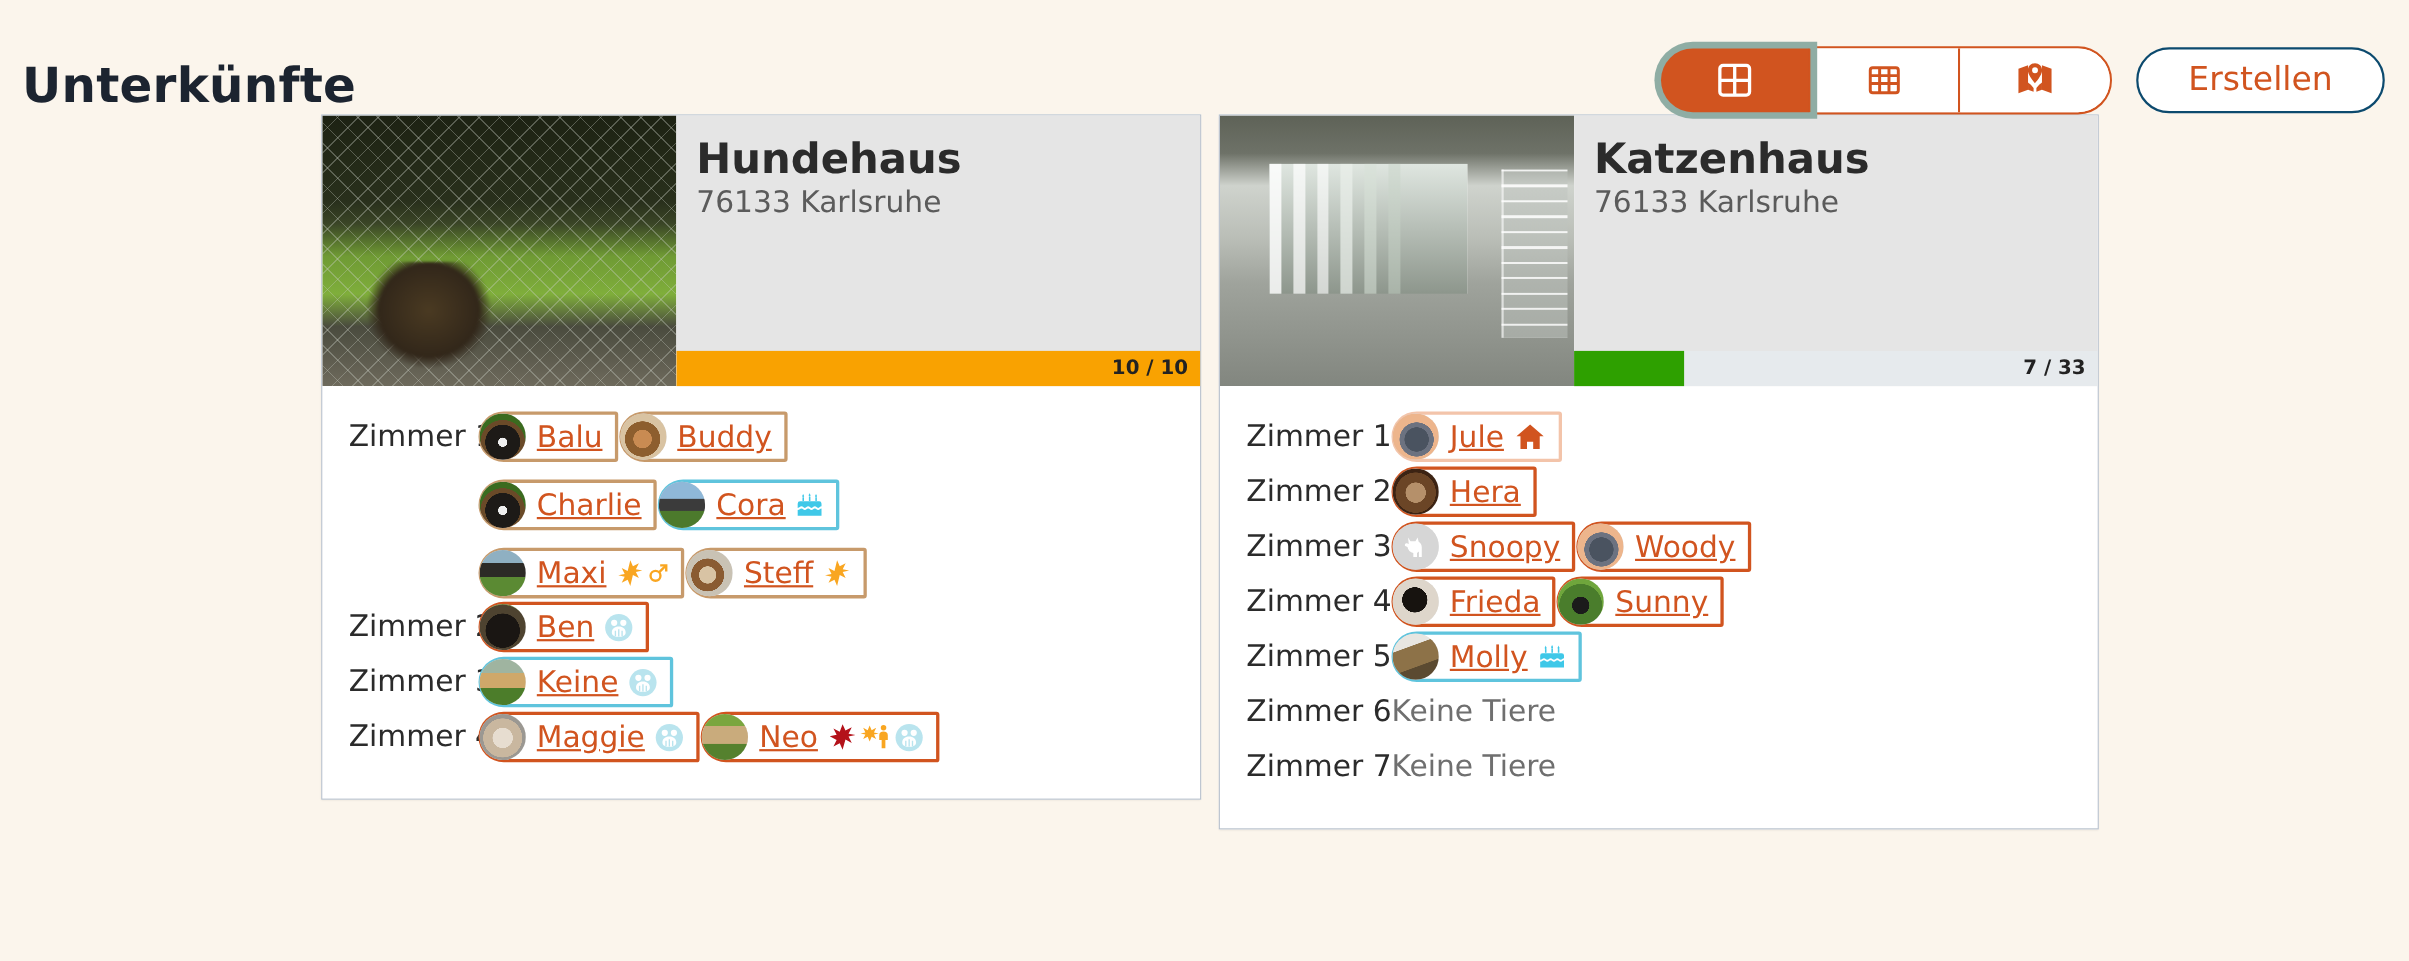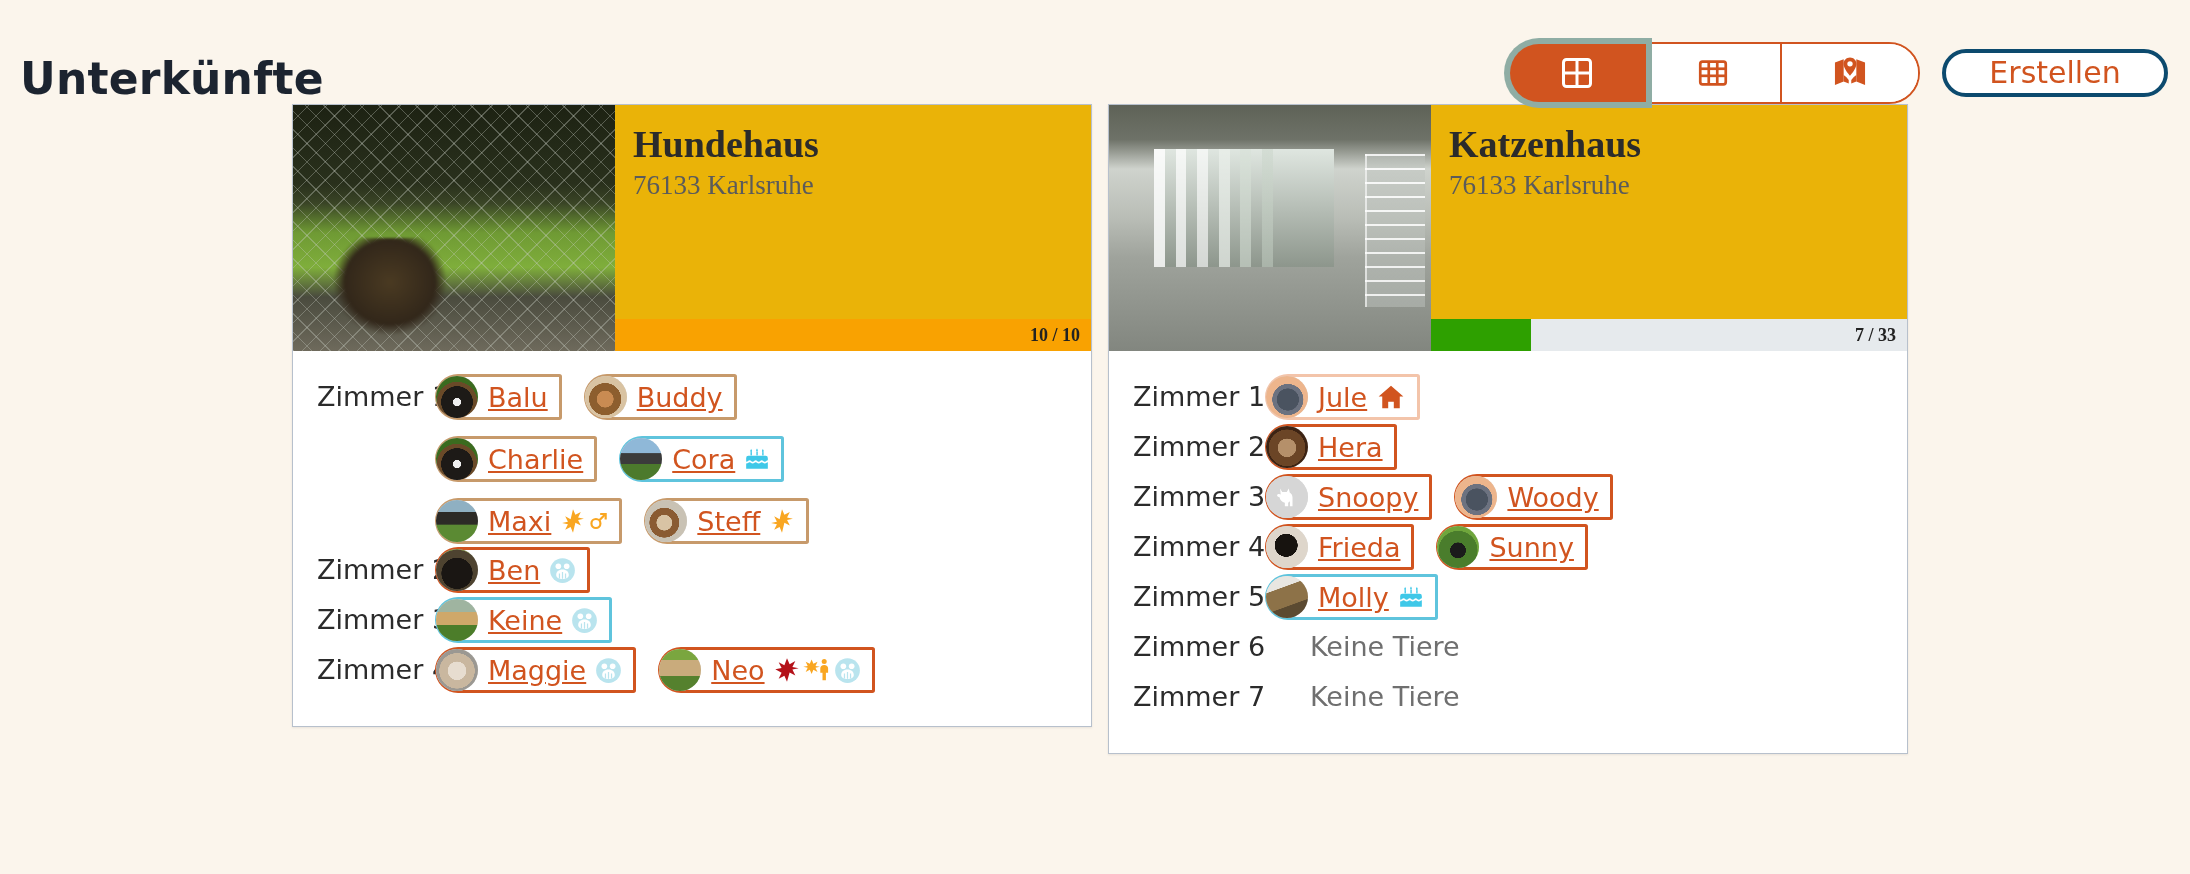--- a/index.html
+++ b/index.html
@@ -60,24 +60,24 @@
   .seg-btn:first-child { border-radius: 32px 0 0 32px; }
   .seg-btn.active {
     background: #d1541f;
     box-shadow: 0 0 0 6px #8fada4;
     border-radius: 32px 0 0 32px;
     z-index: 3;
   }
   .seg-btn svg { display: block; }
 
   .create-btn {
-    height: 48px;
+    height: 60px;
     min-width: 226px;
     padding: 0 34px;
-    border: 4px solid #0c4a6e;
+    border: 2px solid #0c4a6e;
     border-radius: 34px;
     background: #ffffff;
     color: #d1541f;
     font-size: 30px;
     font-family: "DejaVu Sans", "Liberation Sans", sans-serif;
     cursor: pointer;
     line-height: 1;
   }
 
   
@@ -100,24 +100,23 @@
   }
   .card-photo {
     width: 322px;
     min-width: 322px;
     height: 246px;
     position: relative;
     overflow: hidden;
   }
   .card-info {
     flex: 1;
-    background: #eab308;
+    background: #e5e5e5;
     padding: 18px 20px 0 18px;
     position: relative;
-    font-family: Liberation Serif, serif;
   }
   .card-title {
     font-size: 38px;
     font-weight: 700;
     color: #2b2b2b;
     line-height: 1.15;
     margin: 0 0 2px 0;
   }
   .card-sub {
     font-size: 27px;
@@ -159,30 +158,29 @@
     min-width: 118px;
     font-size: 27px;
     color: #2b2b2b;
     line-height: 48px;
     white-space: nowrap;
   }
   .room-label.wide { width: 132px; min-width: 132px; }
   .room-chips {
     display: flex;
     flex-wrap: wrap;
-    gap: 8px 22px;
+    gap: 8px 1px;
     flex: 1;
     padding-top: 1px;
     text-align: center;
   }
   .empty-text {
     font-size: 27px;
     color: #6f6f6f;
     line-height: 48px;
-    margin-left: 45px;
   }
 
   
   .chip {
     display: inline-flex;
     align-items: center;
     height: 46px;
     border: 3px solid #d1541f;
     border-radius: 26px 3px 3px 26px;
     background: #ffffff;

